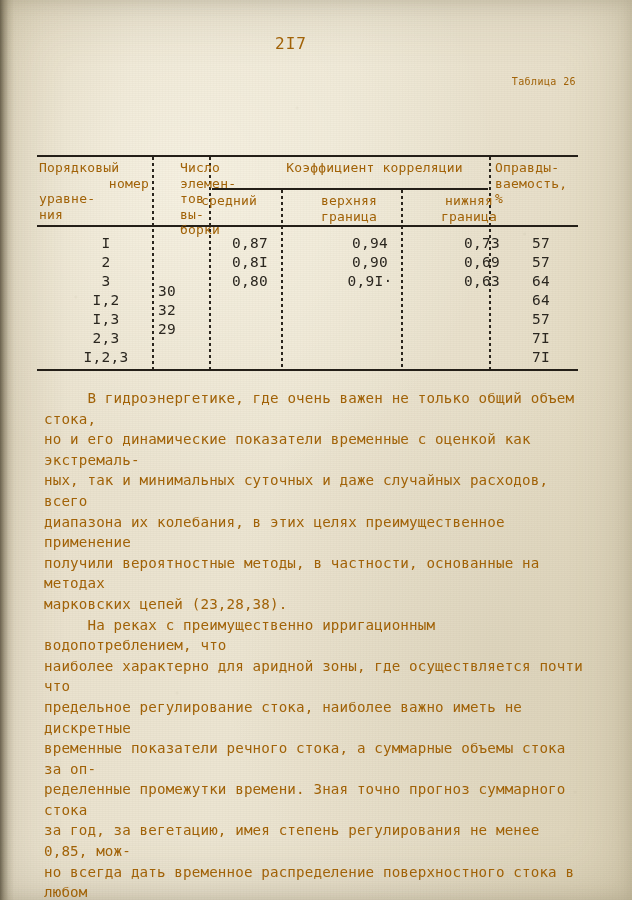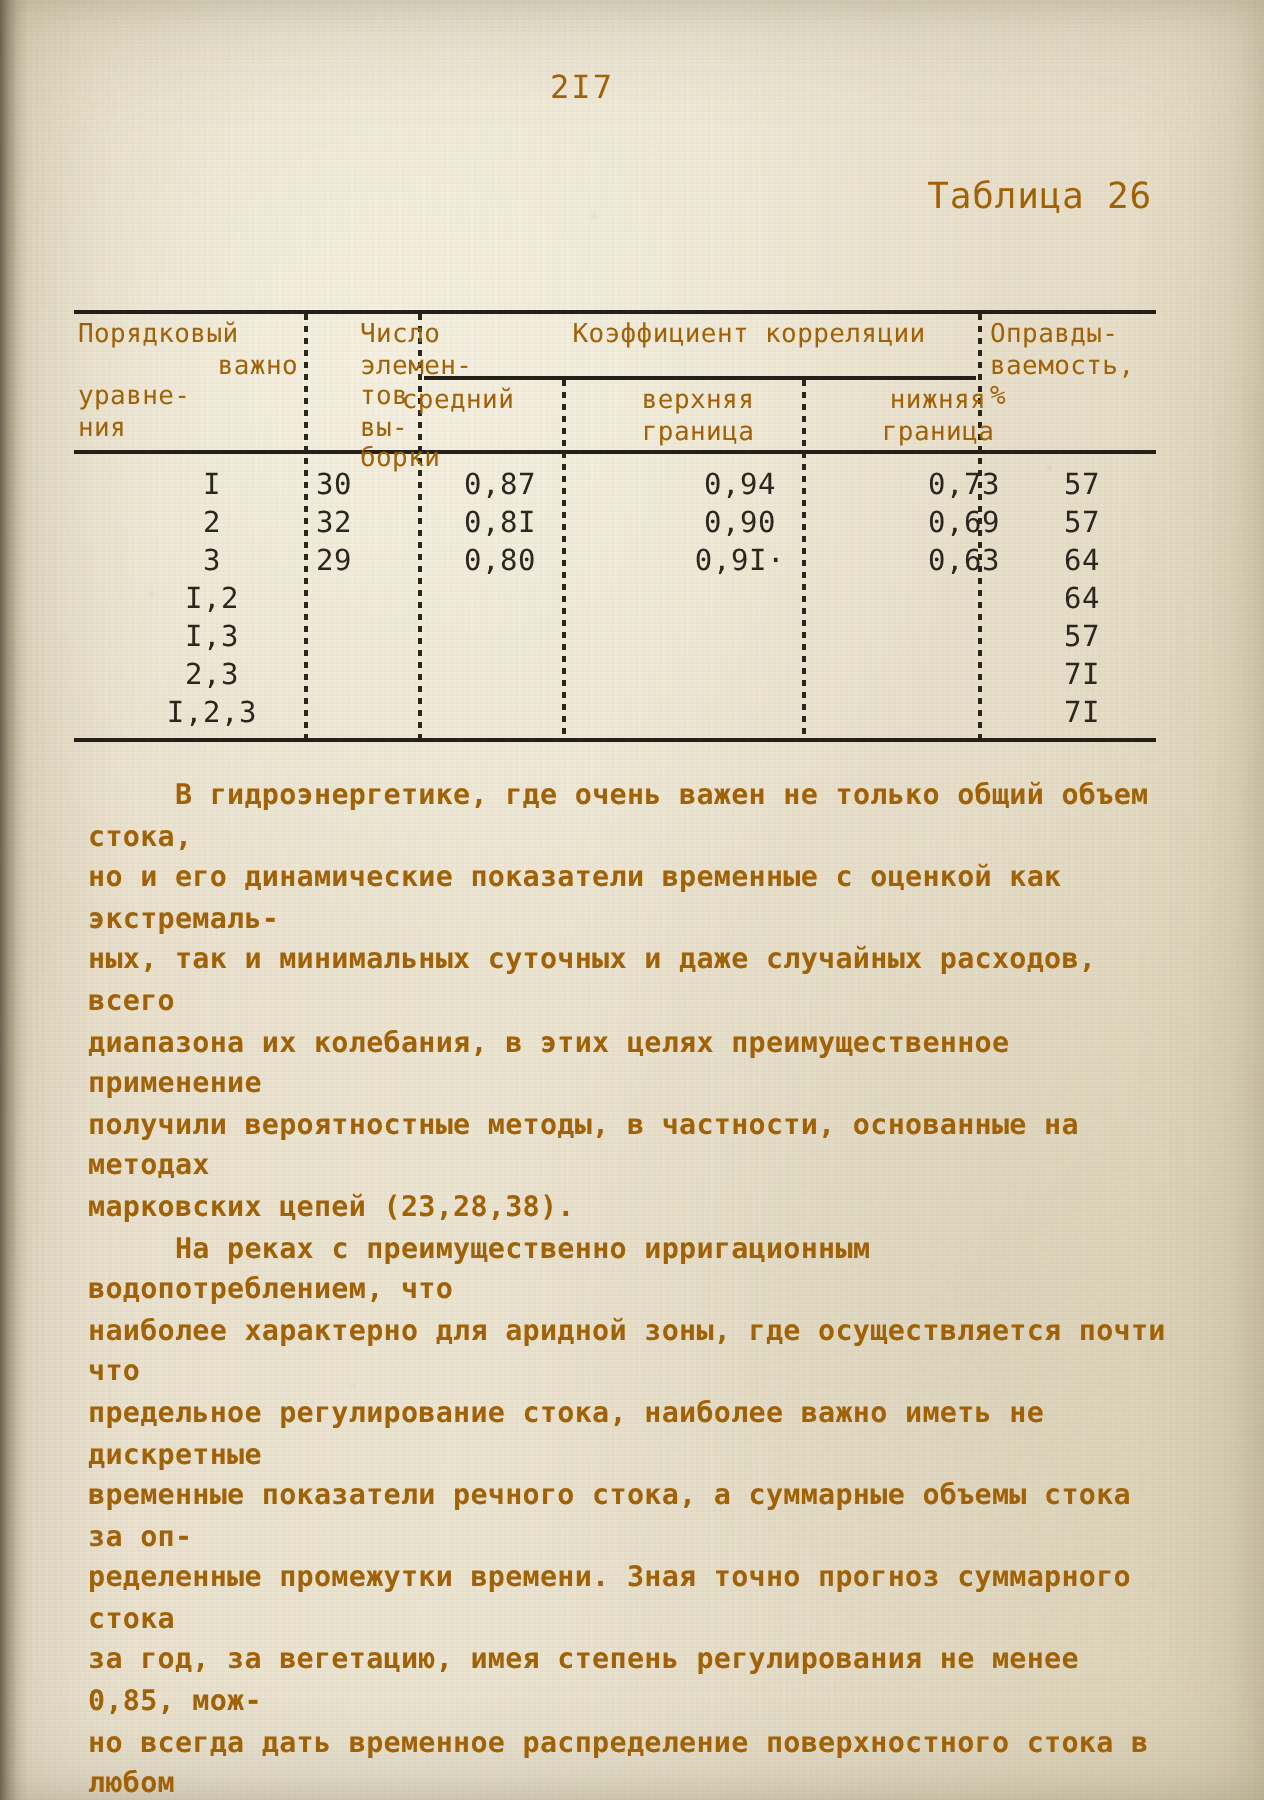--- a/index.html
+++ b/index.html
@@ -45,21 +45,21 @@
 
   
   .pageno{
     position:absolute;left:0;width:632px;top:34px;text-align:center;
     font-size:16px;letter-spacing:1px;
     text-indent:-50px;
   }
 
   
   .tbl-label{
-    position:absolute;right:56px;top:88px;font-size:18px;letter-spacing:.4px;margin-left:40px;
+    position:absolute;right:56px;top:76px;font-size:10px;letter-spacing:.4px;margin-left:40px;
   }
   .tbl-title{
     position:absolute;left:0;width:632px;top:92px;text-align:center;
     font-size:14.5px;line-height:20px;letter-spacing:.3px;
     text-indent:-20px;
   }
   .tbl-title .l2{display:block;}
 
   
   #table{
@@ -87,34 +87,34 @@
   .hcell.span{left:140px;top:5px;width:315px;text-align:center;padding-left:40px;}
   .hcell.c3{left:142px;top:38px;width:100px;text-align:center;}
   .hcell.c4{left:262px;top:38px;width:100px;text-align:center;}
   .hcell.c5{left:382px;top:38px;width:100px;text-align:center;}
   .hcell.c6{left:458px;top:5px;width:82px;text-align:left;}
   .hcell.c6 .pct{display:block;font-size:13px;}
 
   .drow{position:absolute;left:0;width:541px;height:20px;font-size:14.5px;letter-spacing:.3px;}
   .dc{position:absolute;text-align:center;}
   .dc.k1{left:42px;width:54px;}
-  .dc.k2{left:104px;width:52px;}
+  .dc.k2{left:104px;width:52px;margin-top:48px;}
   .dc.k3{left:168px;width:90px;}
   .dc.k4{left:288px;width:90px;}
   .dc.k5{left:400px;width:90px;}
   .dc.k6{left:478px;width:52px;}
 
   
   #body{
     position:absolute;left:44px;top:388px;width:546px;
     font-size:14.2px;line-height:20.6px;letter-spacing:.15px;
     white-space:pre-wrap;
   }
   .para{margin:0 0 0 0;}
-  .para .ln{display:block;font-weight:bold;}
+  .para .ln{display:block;}
 </style>
 </head>
 <body>
 
 <div id="page"></div>
 <div id="grain"></div>
 <div id="binding"></div>
 
 <div id="content">
 
@@ -132,21 +132,21 @@
     <div class="vdiv" style="left:115px"></div>
     <div class="vdiv" style="left:172px"></div>
     <div class="vdiv" style="left:244px;top:35px;height:179px"></div>
     <div class="vdiv" style="left:364px;top:35px;height:179px"></div>
     <div class="vdiv" style="left:452px"></div>
 
     <div class="subrule" style="left:175px;width:276px"></div>
 
     <div class="hcell c1 ink">
       <span class="first">Порядковый</span>
-      <span>важно</span><br>
+      <span>номер</span><br>
       <span style="float:left">уравне-</span><br>
       <span style="float:left;clear:both">ния</span>
     </div>
 
     <div class="hcell c2 ink">
       <span>Число</span><br>
       <span>элемен-</span><br>
       <span>тов вы-</span><br>
       <span>борки</span>
     </div>

